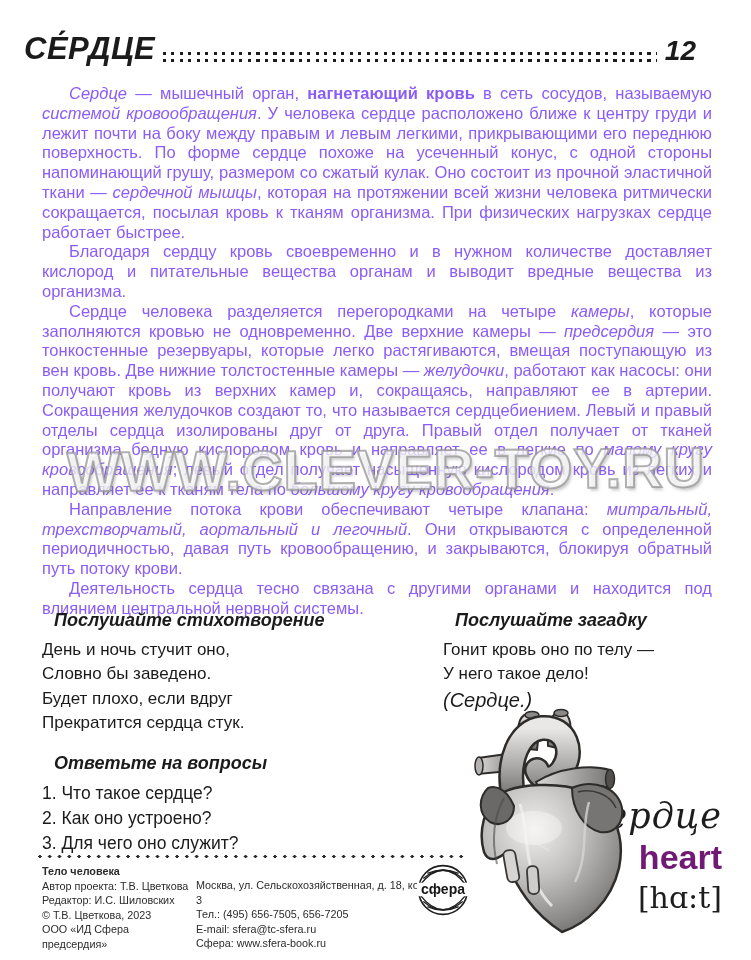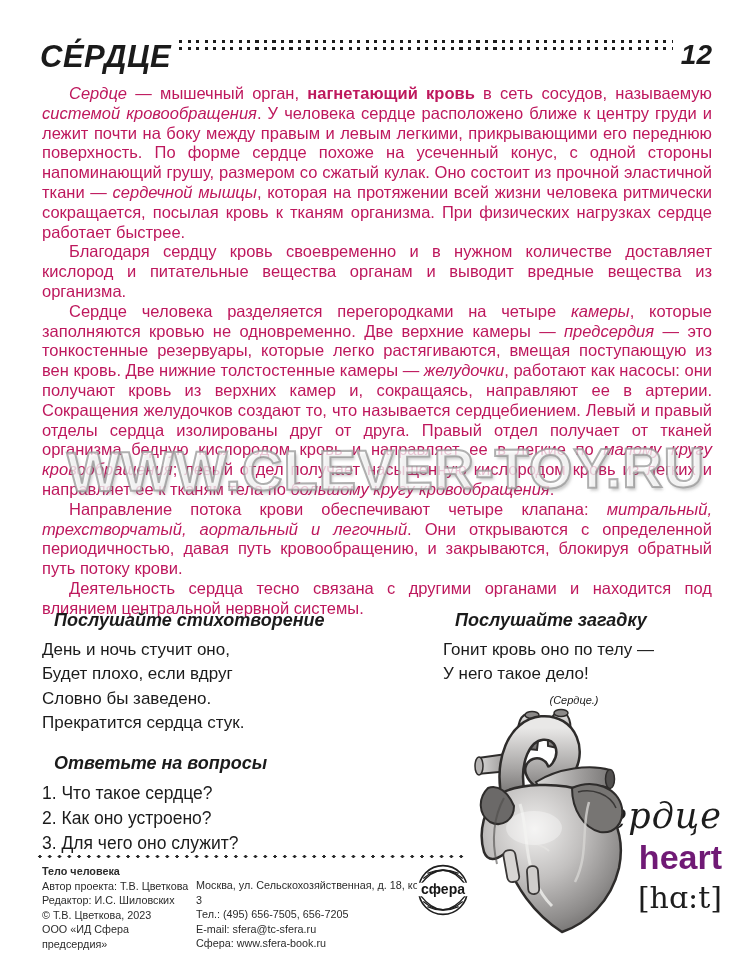--- a/index.html
+++ b/index.html
@@ -8,22 +8,22 @@
     background:#ffffff;
     font-family:"Liberation Sans",sans-serif;
     color:#1b1b1b;
     position:relative;
     overflow:hidden;
   }
   .page{position:absolute;inset:0;background:#fff;}
 
   
   .title-row{
-    position:absolute;left:40px;top:32px;width:672px;
-    display:flex;align-items:flex-start;margin-top:8px;
+    position:absolute;left:24px;top:32px;width:672px;
+    display:flex;align-items:flex-end;
   }
   .page-title{
     font-size:31px;font-weight:bold;font-style:italic;
     letter-spacing:.5px;line-height:34px;white-space:nowrap;
   }
   .leader{
     flex:1;height:10px;margin:0 8px 4px 8px;
     background-image:
       repeating-linear-gradient(to right,#1c1c1c 0 3px,transparent 3px 8.5px),
       repeating-linear-gradient(to right,#1c1c1c 0 3px,transparent 3px 8.5px);
@@ -32,37 +32,37 @@
     background-repeat:no-repeat;
   }
   .page-number{
     font-size:28px;font-weight:bold;font-style:italic;line-height:30px;
   }
 
   
   .article{
     position:absolute;left:42px;top:84px;width:670px;
     font-size:16.5px;line-height:19.8px;text-align:justify;
-    color:#be185d;
+    color:#8b5cf6;
   }
   .article p{margin:0;text-indent:27px;}
   .i{font-style:italic;}
   .b{font-weight:bold;}
 
   
   .section-heading{
     font-size:18px;font-weight:bold;font-style:italic;
     margin:0 0 7px 12px;line-height:22px;
   }
   .poem-col{position:absolute;left:42px;top:609px;width:360px;}
   .verse-line{font-size:17px;line-height:24.4px;}
   .riddle-col{position:absolute;left:443px;top:609px;width:262px;}
   .riddle-answer{
-    font-size:11px;line-height:24.4px;font-style:italic;
-    text-align:center;padding-top:1px;
+    font-size:20px;line-height:24.4px;font-style:italic;
+    text-align:left;padding-top:1px;
   }
   .questions-col{position:absolute;left:42px;top:752px;width:360px;}
   .question-line{font-size:17.5px;line-height:25.2px;}
 
   
   .footer-sep{
     position:absolute;left:35px;top:854px;width:432px;height:5px;
     background-image:radial-gradient(circle 1.7px at 50% 50%,#2a2a2a 98%,transparent);
     background-size:9.8px 5px;background-repeat:repeat-x;
   }
@@ -114,22 +114,22 @@
       <p><span>Направление потока крови обеспечивают четыре клапана: </span><span class="i">митральный, трехстворчатый, аортальный и легочный</span><span>. Они открываются с определенной периодичностью, давая путь кровообращению, и закрываются, блокируя обратный путь потоку крови.</span></p>
       <p><span>Деятельность сердца тесно связана с другими органами и находится под влиянием центральной нервной системы.</span></p>
     </div>
 
   <div class="watermark">WWW.CLEVER-TOY.RU</div>
 
   <div class="poem-col">
     <div class="section-heading">Послушайте стихотворение</div>
     <div>
         <div class="verse-line">День и ночь стучит оно,</div>
+        <div class="verse-line">Словно бы заведено.</div>
         <div class="verse-line">Будет плохо, если вдруг</div>
-        <div class="verse-line">Словно бы заведено.</div>
         <div class="verse-line">Прекратится сердца стук.</div>
       </div>
   </div>
 
   <div class="riddle-col">
     <div class="section-heading">Послушайте загадку</div>
     <div>
         <div class="verse-line">Гонит кровь оно по телу —</div>
         <div class="verse-line">У него такое дело!</div>
       </div>

